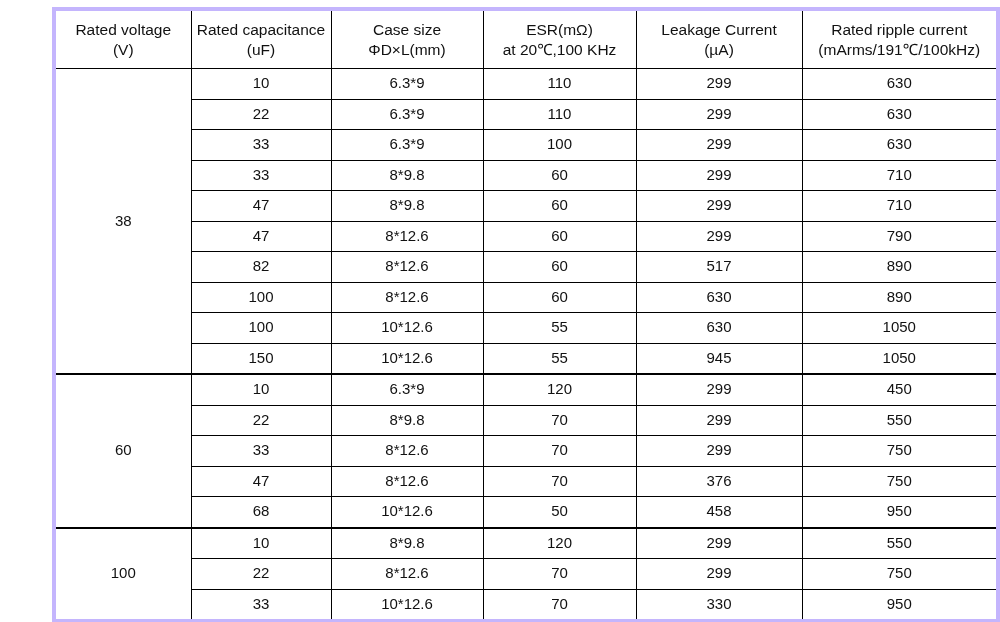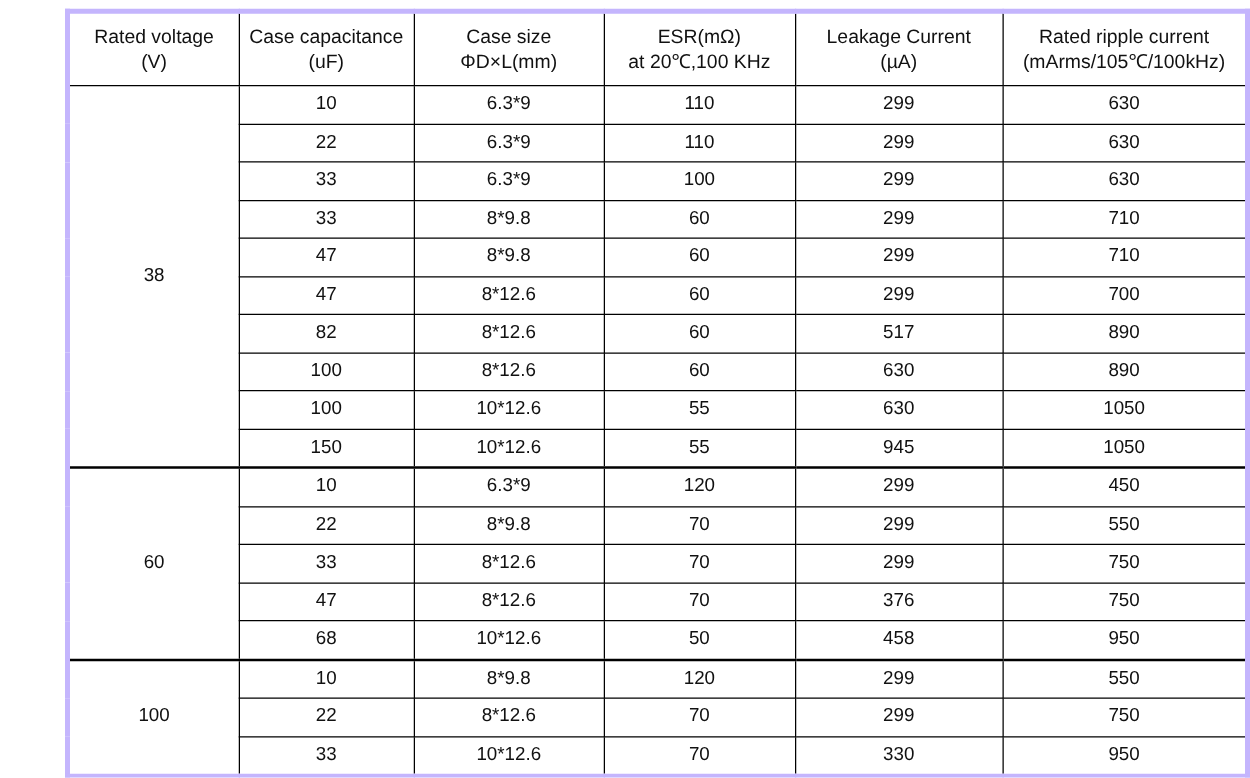--- a/index.html
+++ b/index.html
@@ -82,38 +82,38 @@
       <col class="c-leak">
       <col class="c-rip">
     </colgroup>
     <thead>
       <tr>
         <th>
           <span>Rated voltage</span>
           <span class="hdr-line2">(V)</span>
         </th>
         <th>
-          <span>Case capacitance</span>
+          <span>Rated capacitance</span>
           <span class="hdr-line2">(uF)</span>
         </th>
         <th>
           <span>Case  size</span>
           <span class="hdr-line2">ΦD×L(mm)</span>
         </th>
         <th>
           <span>ESR(mΩ)</span>
           <span class="hdr-line2">at 20℃,100 KHz</span>
         </th>
         <th>
           <span>Leakage Current</span>
           <span class="hdr-line2">(µA)</span>
         </th>
         <th>
           <span>Rated ripple current</span>
-          <span class="hdr-line2">(mArms/105℃/100kHz)</span>
+          <span class="hdr-line2">(mArms/191℃/100kHz)</span>
         </th>
       </tr>
     </thead>
     <tbody id="tbody">
         <tr>
           <td class="group" rowspan="10">38</td>
           <td>10</td>
           <td>6.3*9</td>
           <td>110</td>
           <td>299</td>
@@ -145,21 +145,21 @@
           <td>8*9.8</td>
           <td>60</td>
           <td>299</td>
           <td>710</td>
         </tr>
         <tr>
           <td>47</td>
           <td>8*12.6</td>
           <td>60</td>
           <td>299</td>
-          <td>700</td>
+          <td>790</td>
         </tr>
         <tr>
           <td>82</td>
           <td>8*12.6</td>
           <td>60</td>
           <td>517</td>
           <td>890</td>
         </tr>
         <tr>
           <td>100</td>

